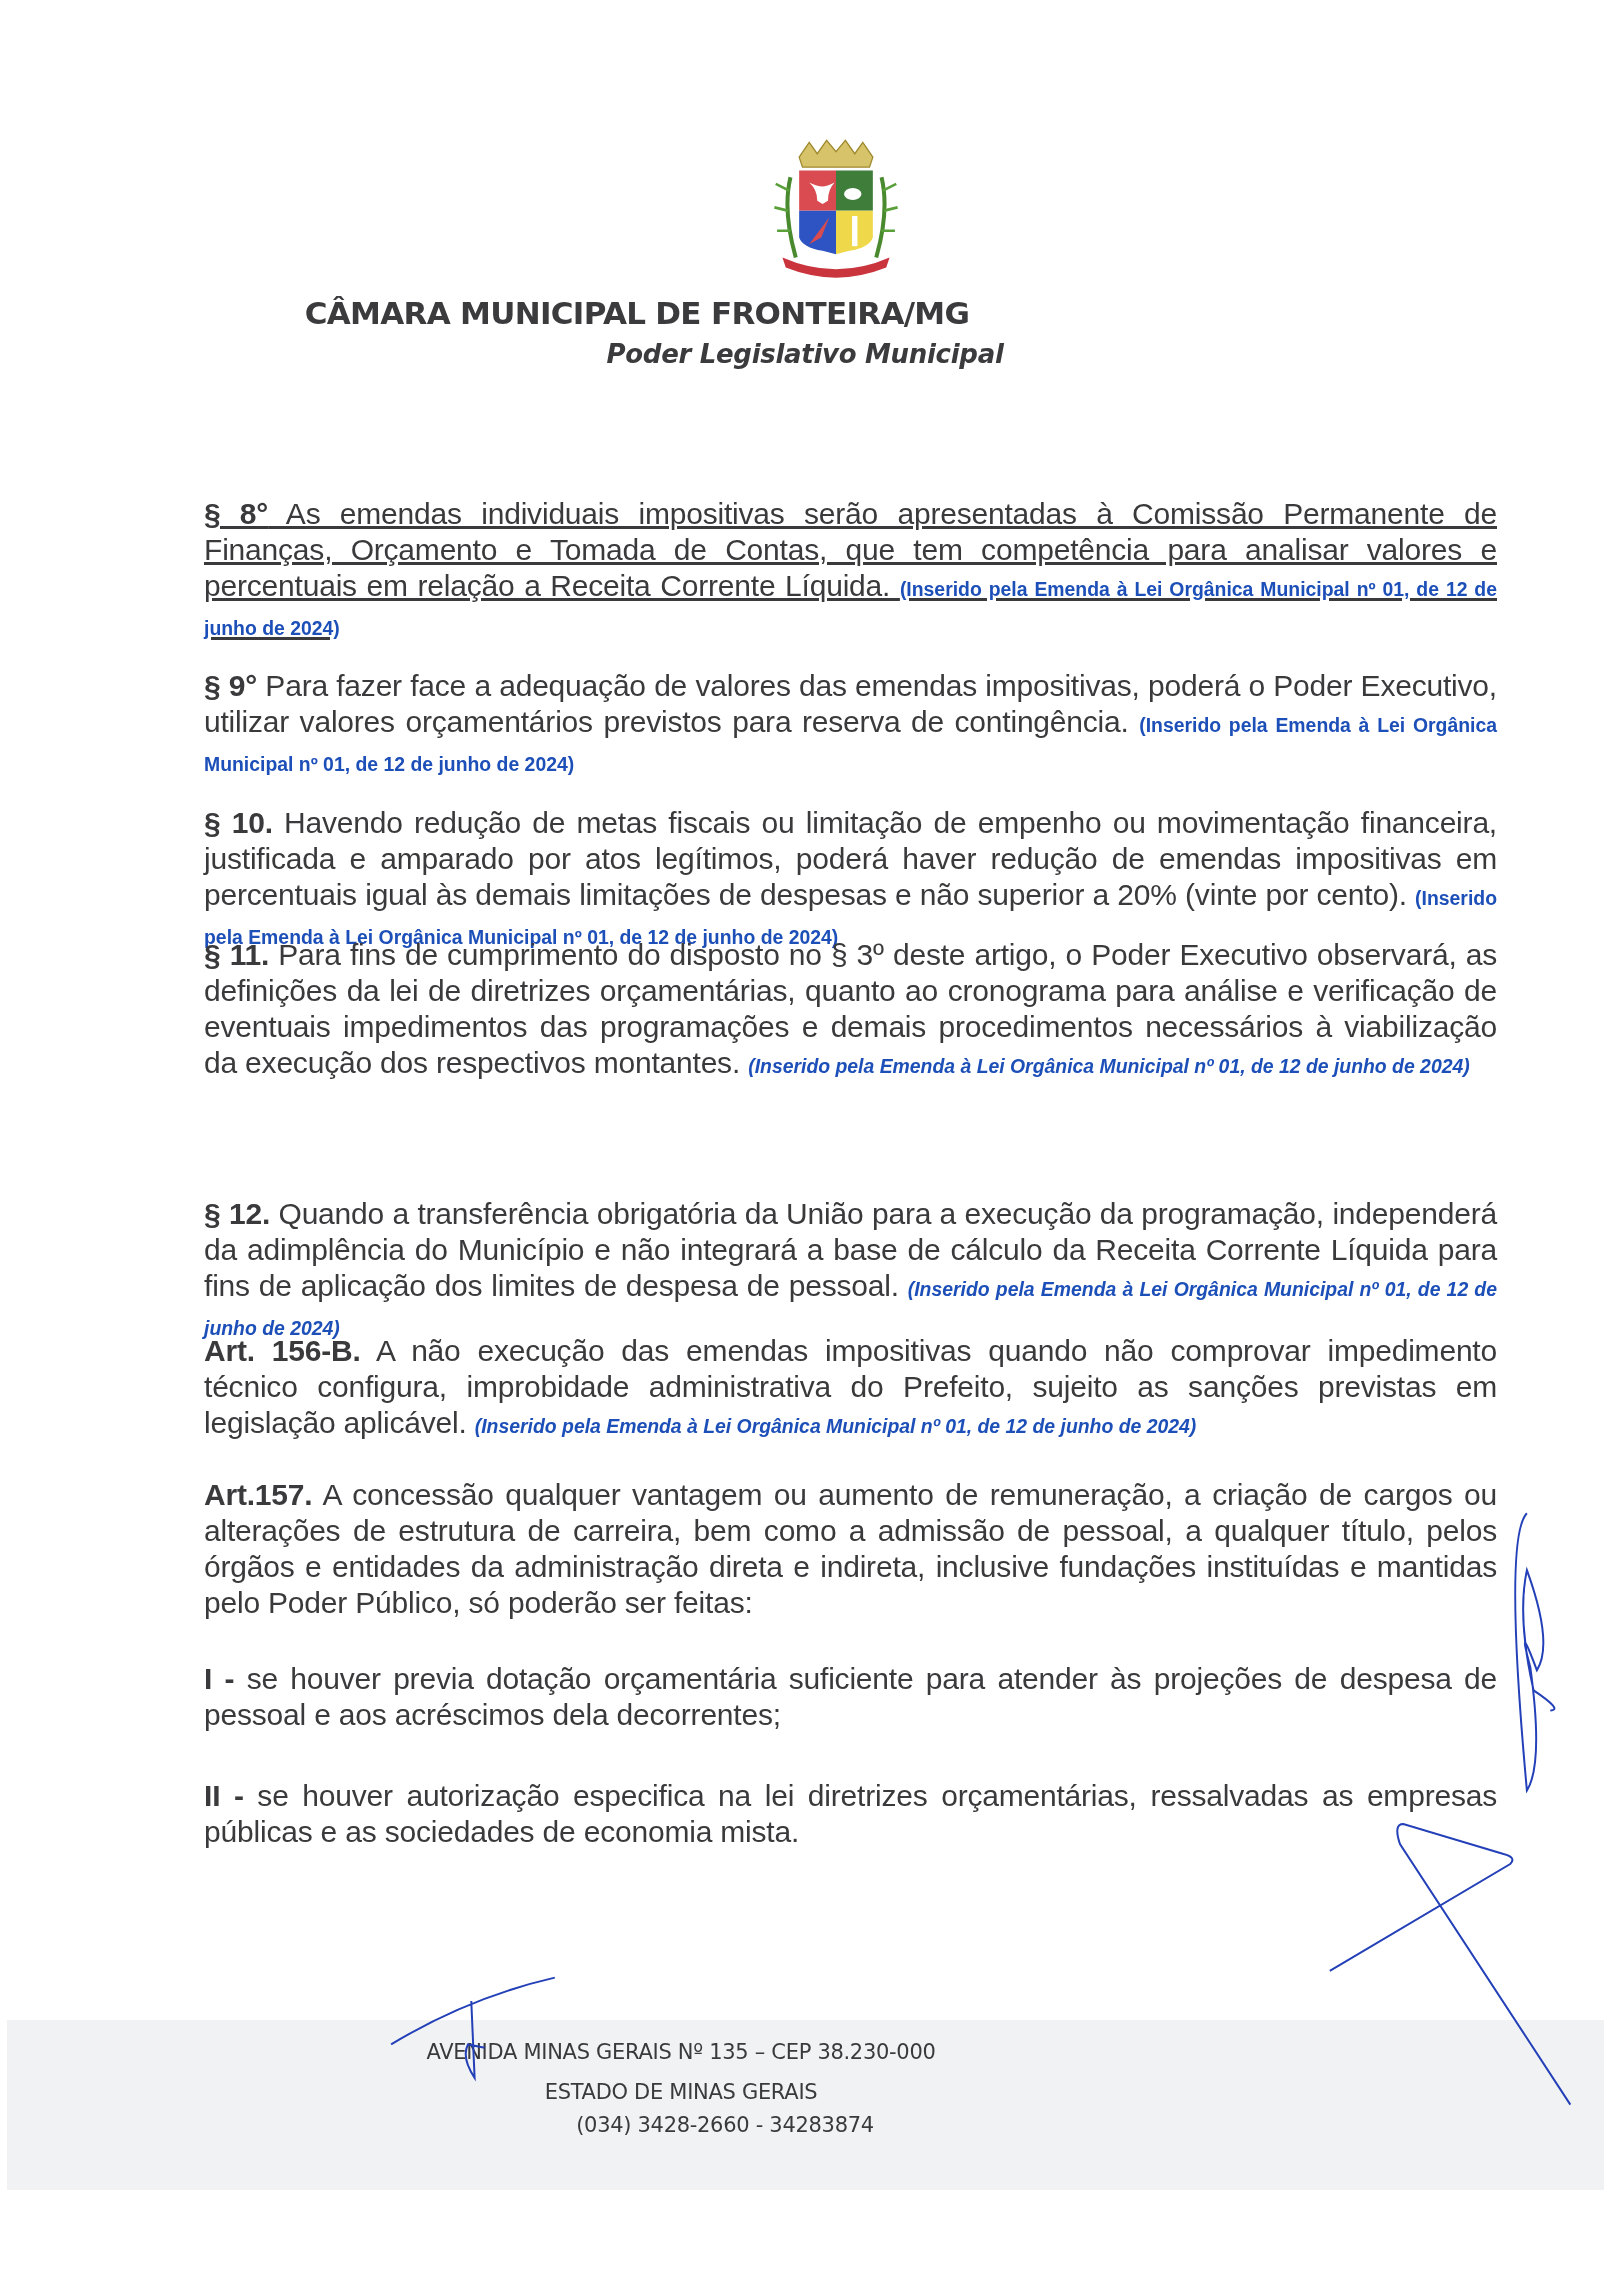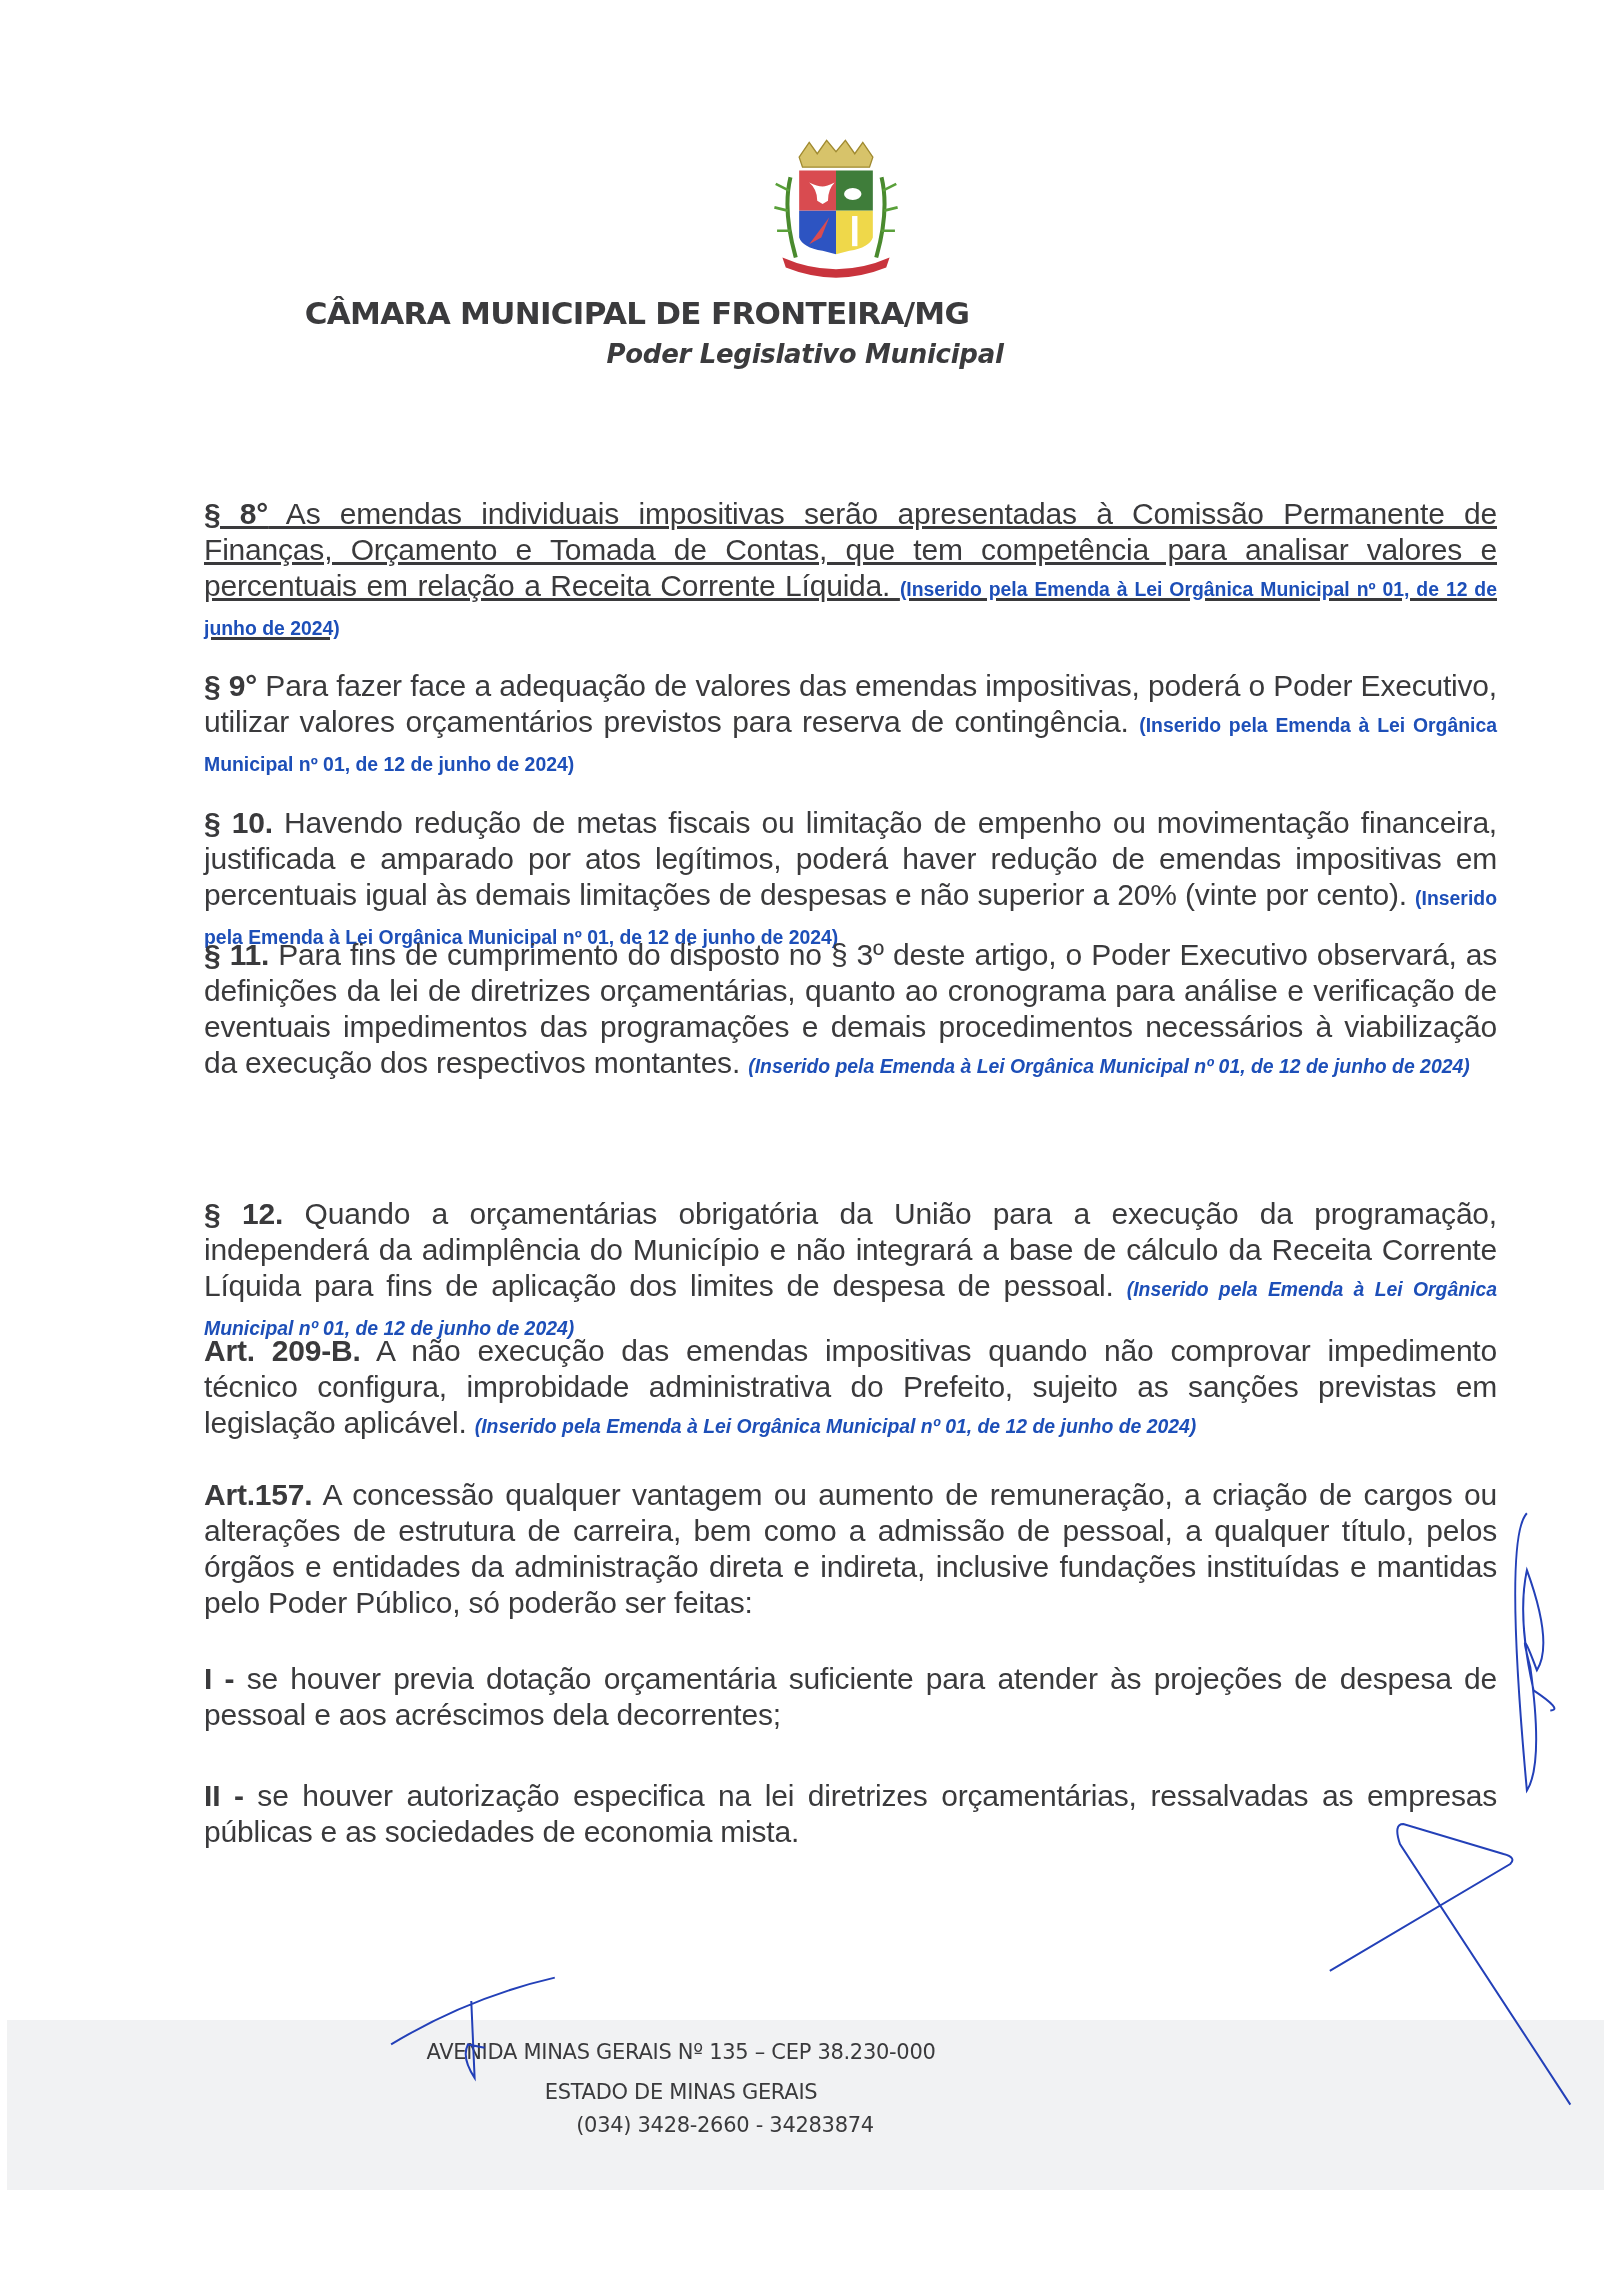--- a/index.html
+++ b/index.html
@@ -77,25 +77,25 @@
 
 <div class="body-text" style="top:805px;">
   <span class="lbl">§ 10.</span><span> Havendo redução de metas fiscais ou limitação de empenho ou movimentação financeira, justificada e amparado por atos legítimos, poderá haver redução de emendas impositivas em percentuais igual às demais limitações de despesas e não superior a 20% (vinte por cento). </span><span class="note">(Inserido pela Emenda à Lei Orgânica Municipal nº 01, de 12 de junho de 2024)</span>
 </div>
 
 <div class="body-text" style="top:937px;">
   <span class="lbl">§ 11.</span><span> Para fins de cumprimento do disposto no § 3º deste artigo, o Poder Executivo observará, as definições da lei de diretrizes orçamentárias, quanto ao cronograma para análise e verificação de eventuais impedimentos das programações e demais procedimentos necessários à viabilização da execução dos respectivos montantes. </span><span class="note it">(Inserido pela Emenda à Lei Orgânica Municipal nº 01, de 12 de junho de 2024)</span>
 </div>
 
 <div class="body-text" style="top:1196px;">
-  <span class="lbl">§ 12.</span><span> Quando a orçamentárias obrigatória da União para a execução da programação, independerá da adimplência do Município e não integrará a base de cálculo da Receita Corrente Líquida para fins de aplicação dos limites de despesa de pessoal. </span><span class="note it">(Inserido pela Emenda à Lei Orgânica Municipal nº 01, de 12 de junho de 2024)</span>
+  <span class="lbl">§ 12.</span><span> Quando a transferência obrigatória da União para a execução da programação, independerá da adimplência do Município e não integrará a base de cálculo da Receita Corrente Líquida para fins de aplicação dos limites de despesa de pessoal. </span><span class="note it">(Inserido pela Emenda à Lei Orgânica Municipal nº 01, de 12 de junho de 2024)</span>
 </div>
 
 <div class="body-text" style="top:1333px;">
-  <span class="lbl">Art. 209-B.</span><span> A não execução das emendas impositivas quando não comprovar impedimento técnico configura, improbidade administrativa do Prefeito, sujeito as sanções previstas em legislação aplicável. </span><span class="note it">(Inserido pela Emenda à Lei Orgânica Municipal nº 01, de 12 de junho de 2024)</span>
+  <span class="lbl">Art. 156-B.</span><span> A não execução das emendas impositivas quando não comprovar impedimento técnico configura, improbidade administrativa do Prefeito, sujeito as sanções previstas em legislação aplicável. </span><span class="note it">(Inserido pela Emenda à Lei Orgânica Municipal nº 01, de 12 de junho de 2024)</span>
 </div>
 
 <div class="body-text" style="top:1477px;">
   <span class="lbl">Art.157.</span><span> A concessão qualquer vantagem ou aumento de remuneração, a criação de cargos ou alterações de estrutura de carreira, bem como a admissão de pessoal, a qualquer título, pelos órgãos e entidades da administração direta e indireta, inclusive fundações instituídas e mantidas pelo Poder Público, só poderão ser feitas:</span>
 </div>
 
 <div class="body-text" style="top:1661px;">
   <span class="lbl">I -</span><span>  se houver previa dotação orçamentária suficiente para atender às projeções de despesa de pessoal e aos acréscimos dela decorrentes;</span>
 </div>
 

